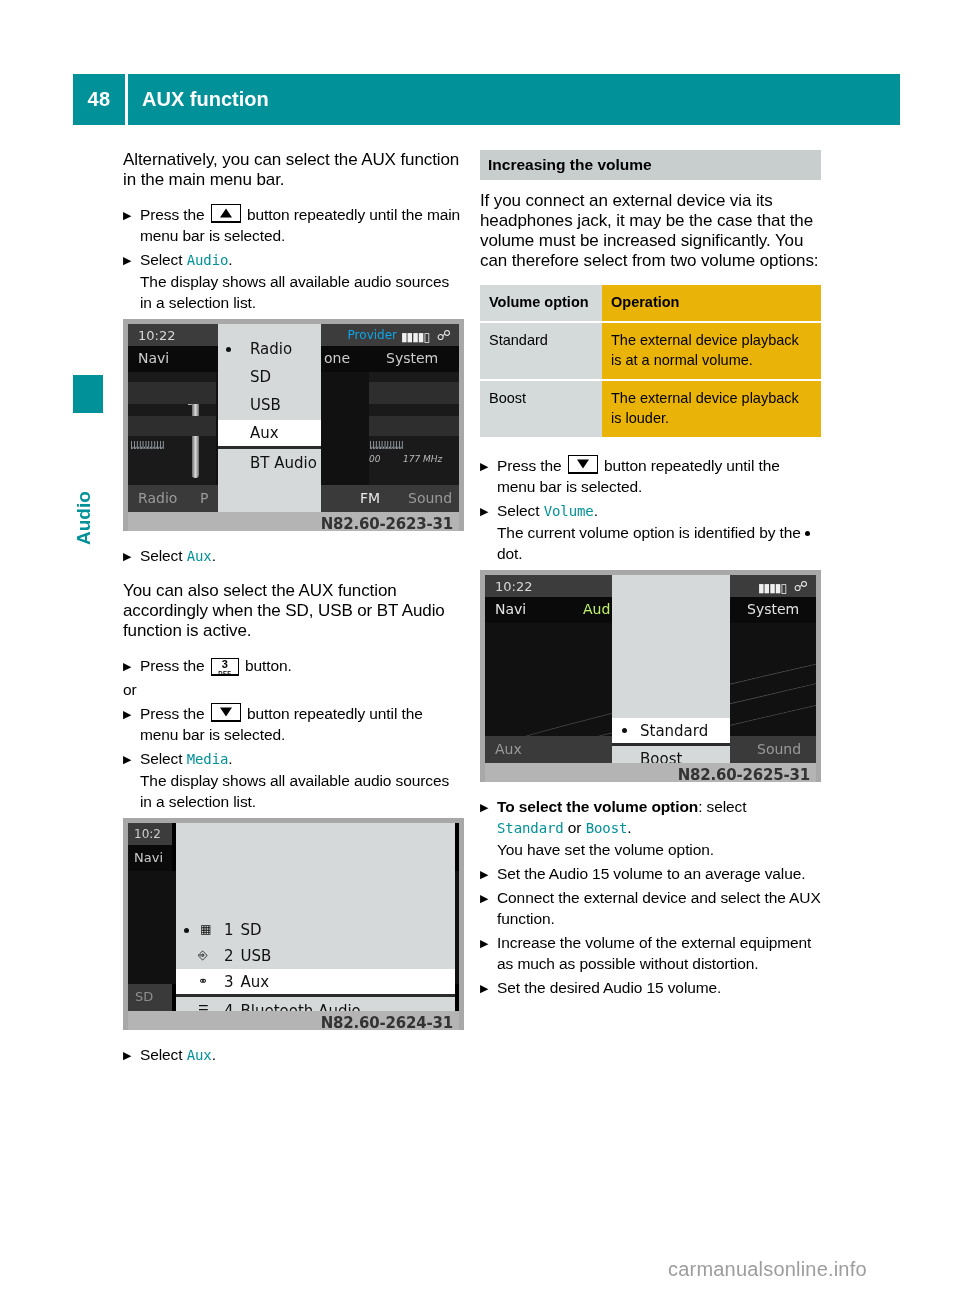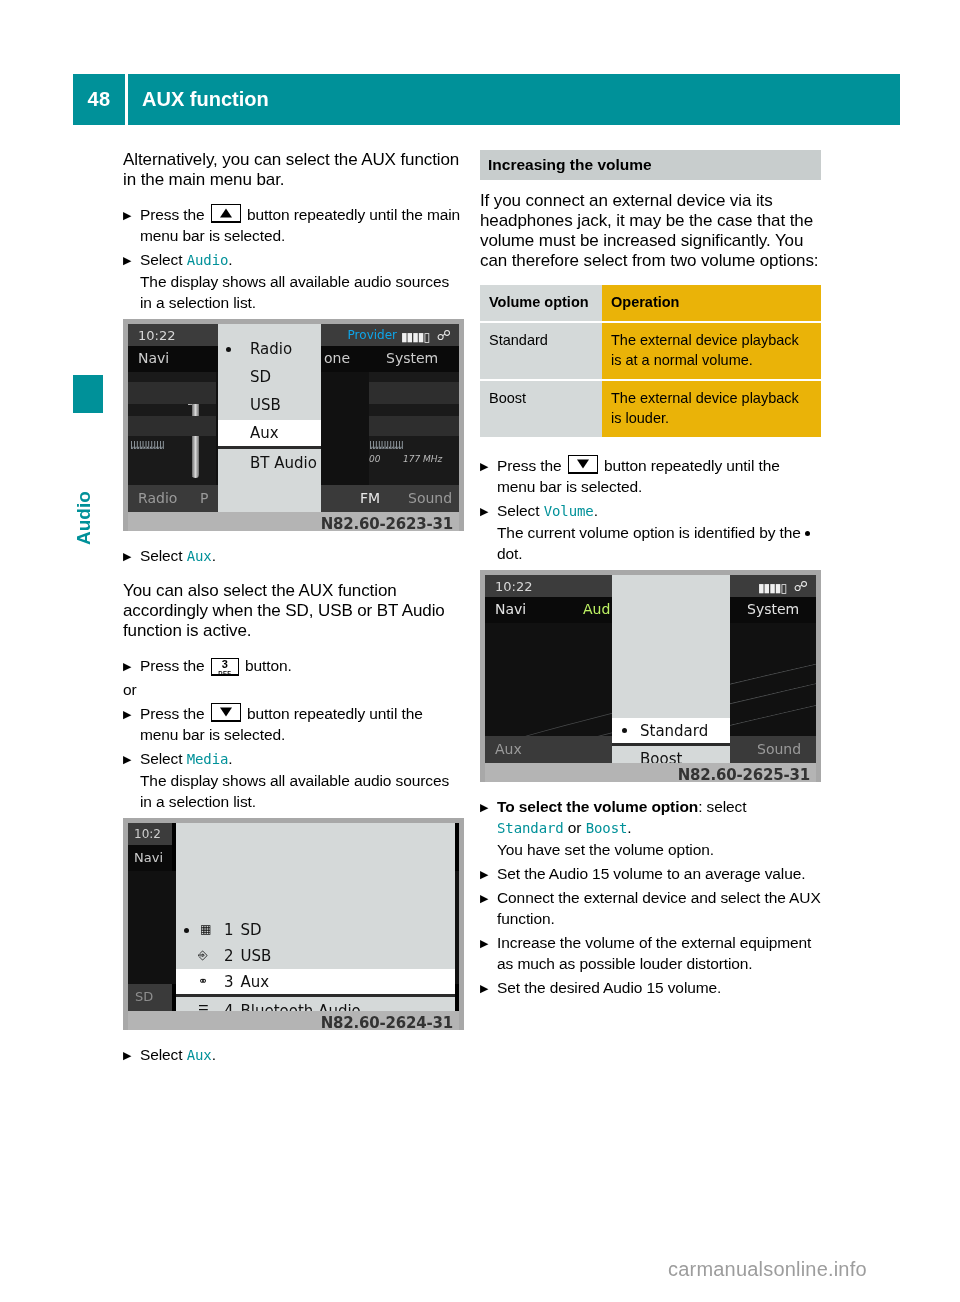--- a/index.html
+++ b/index.html
@@ -566,21 +566,21 @@
     <span>Set the Audio 15 volume to an average value.</span>
   </div>
 
   <div class="step">
     <span class="marker">▶</span>
     <span>Connect the external device and select the AUX function.</span>
   </div>
 
   <div class="step">
     <span class="marker">▶</span>
-    <span>Increase the volume of the external equipment as much as possible louder distortion.</span>
+    <span>Increase the volume of the external equipment as much as possible without distortion.</span>
   </div>
 
   <div class="step">
     <span class="marker">▶</span>
     <span>Set the desired Audio 15 volume.</span>
   </div>
 
 </div>
 
 <div class="watermark">carmanualsonline.info</div>

